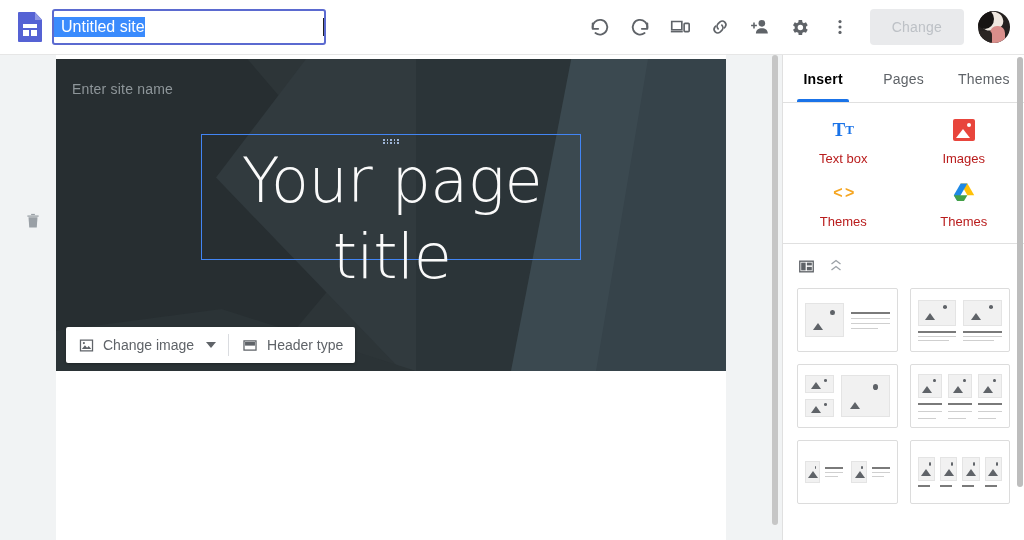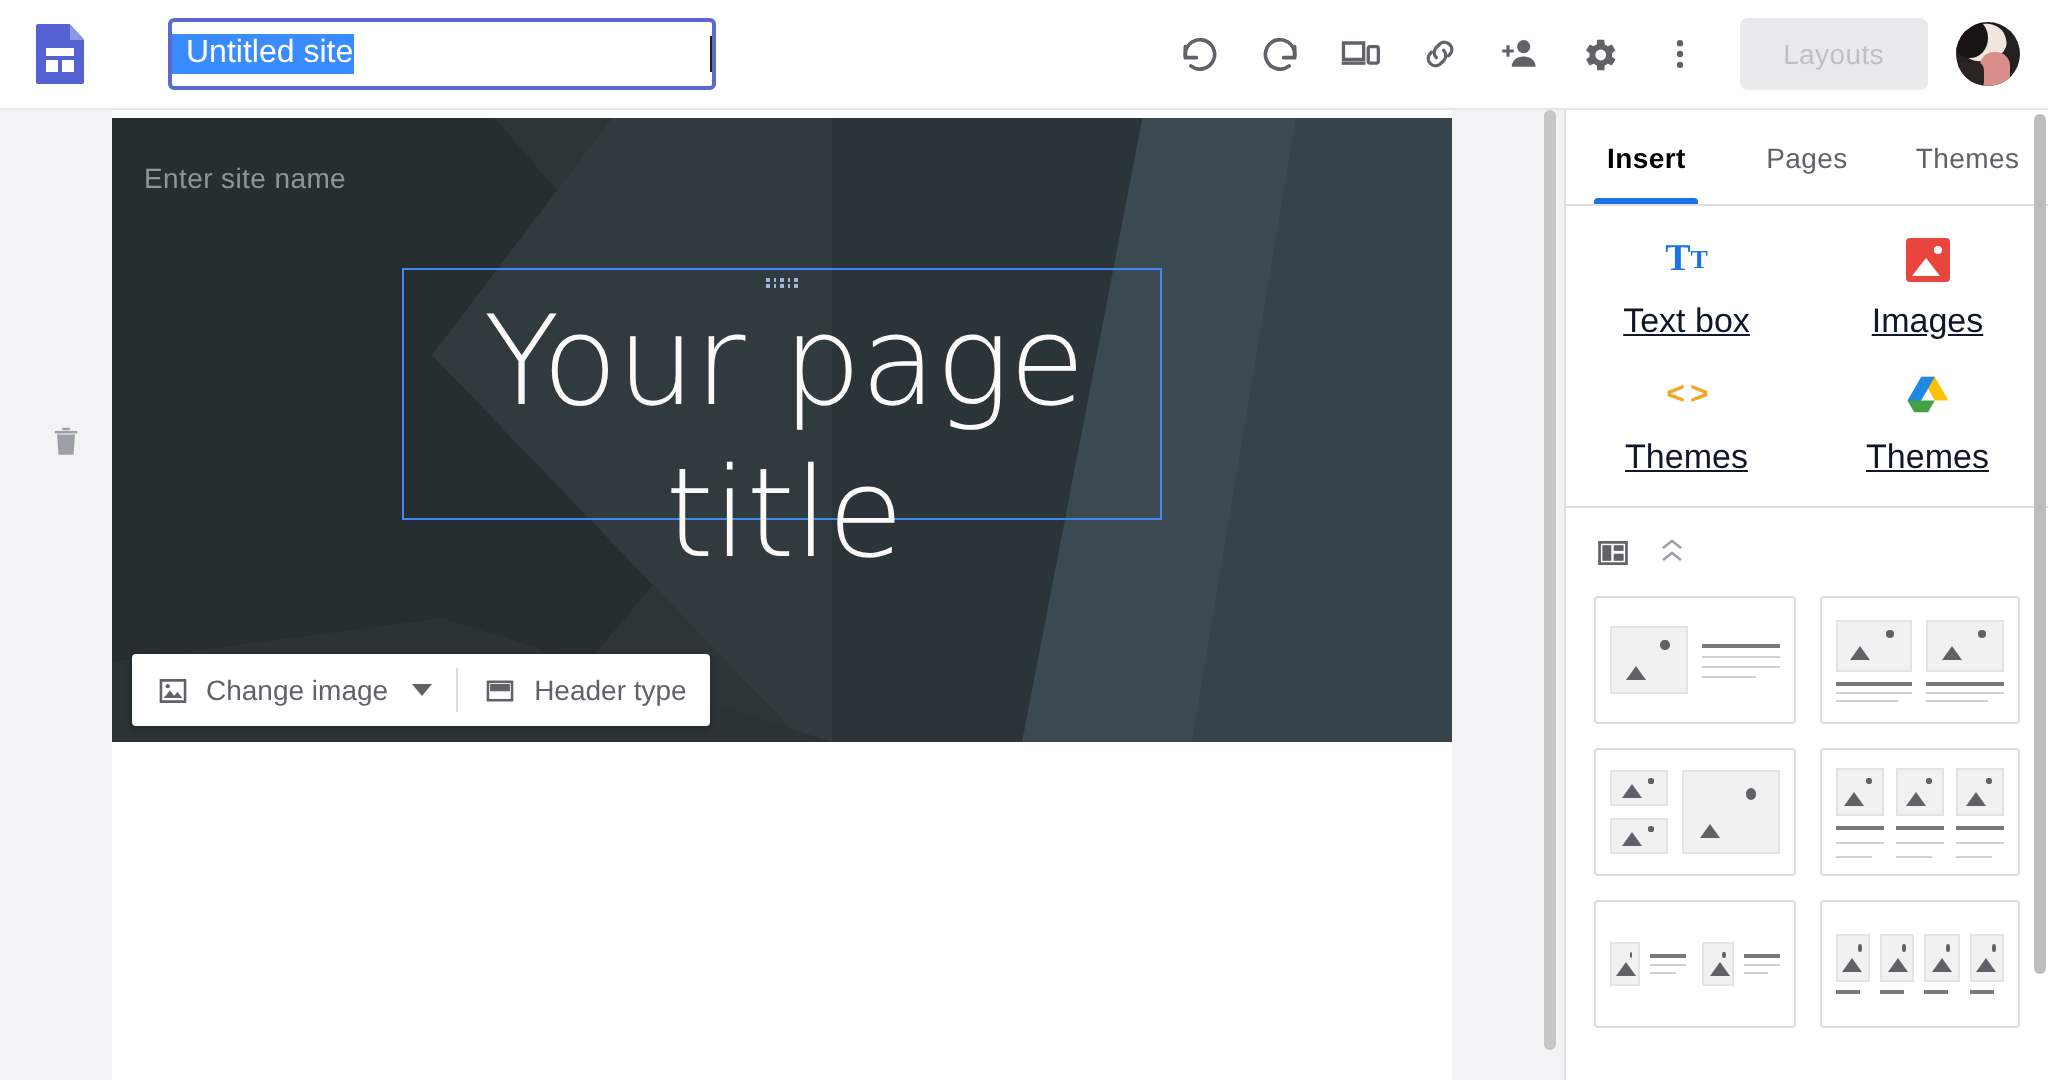--- a/index.html
+++ b/index.html
@@ -30,21 +30,21 @@
     position: absolute; left: 16.5px; top: 0; width: 7.5px; height: 8px;
     background: #8e97e4;
     clip-path: polygon(0 0, 100% 100%, 0 100%);
   }
   .sites-logo .blk { position: absolute; background: #fff; }
   .sites-logo .b1 { left: 5px; top: 12px; width: 14px; height: 4px; }
   .sites-logo .b2 { left: 5px; top: 18px; width: 6px; height: 6px; }
   .sites-logo .b3 { left: 12.5px; top: 18px; width: 6.5px; height: 6px; }
 
   .title-wrap {
-    margin-left: 40px; width: 274px; height: 36px;
+    margin-left: 8px; width: 274px; height: 36px;
     border: 2px solid #5b6ad0; border-radius: 3px;
     display: flex; align-items: center; background: #fff; flex: none; justify-content: space-between;
   }
   .title-text {
     font-size: 16px; color: #202124; padding-left: 7px;
     background: #3a8bfd; color: #ffffff;
     line-height: 20px; white-space: nowrap;
   }
   .title-caret {
     width: 1px; height: 18px; background: #202124; margin-left: 0px;
@@ -181,21 +181,21 @@
   }
 
   .insert-grid {
     padding: 14px 0 10px 0; display: grid; grid-template-columns: 1fr 1fr;
     row-gap: 14px;
   }
   .ins-item {
     display: flex; flex-direction: column; align-items: center; gap: 8px;
     cursor: pointer;
   }
-  .ins-label { font-size: 17px; color: #0f172a; text-decoration: underline; }
+  .ins-label { font-size: 13px; color: #b91c1c; }
   .ins-ico { width: 26px; height: 26px; display: flex; align-items: center; justify-content: center; }
 
   .icon-textbox { color: #1a73e8; font-size: 19px; font-weight: bold; font-family: "Liberation Serif", serif; }
   .icon-images {
     width: 22px; height: 22px; background: #e8453c; border-radius: 2px;
     position: relative; overflow: hidden;
   }
   .icon-images::before {
     content:""; position: absolute; left: 3px; bottom: 3px; width: 0; height: 0;
     border-left: 7px solid transparent; border-right: 7px solid transparent;
@@ -355,21 +355,21 @@
       </div>
 
       <div class="tb-btn">
         <svg width="20" height="20" viewBox="0 0 24 24" fill="#5f6368">
           <circle cx="12" cy="5.5" r="1.9"></circle>
             <circle cx="12" cy="12" r="1.9"></circle>
             <circle cx="12" cy="18.5" r="1.9"></circle>
         </svg>
       </div>
 
-      <button class="publish-btn">Layouts</button>
+      <button class="publish-btn">Change</button>
 
       <div class="avatar">
         <div class="a-hair"></div>
           <div class="a-dk"></div>
         <div class="a-body"></div>
           <div class="a-sh"></div>
       </div>
     </div>
   </div>
 

